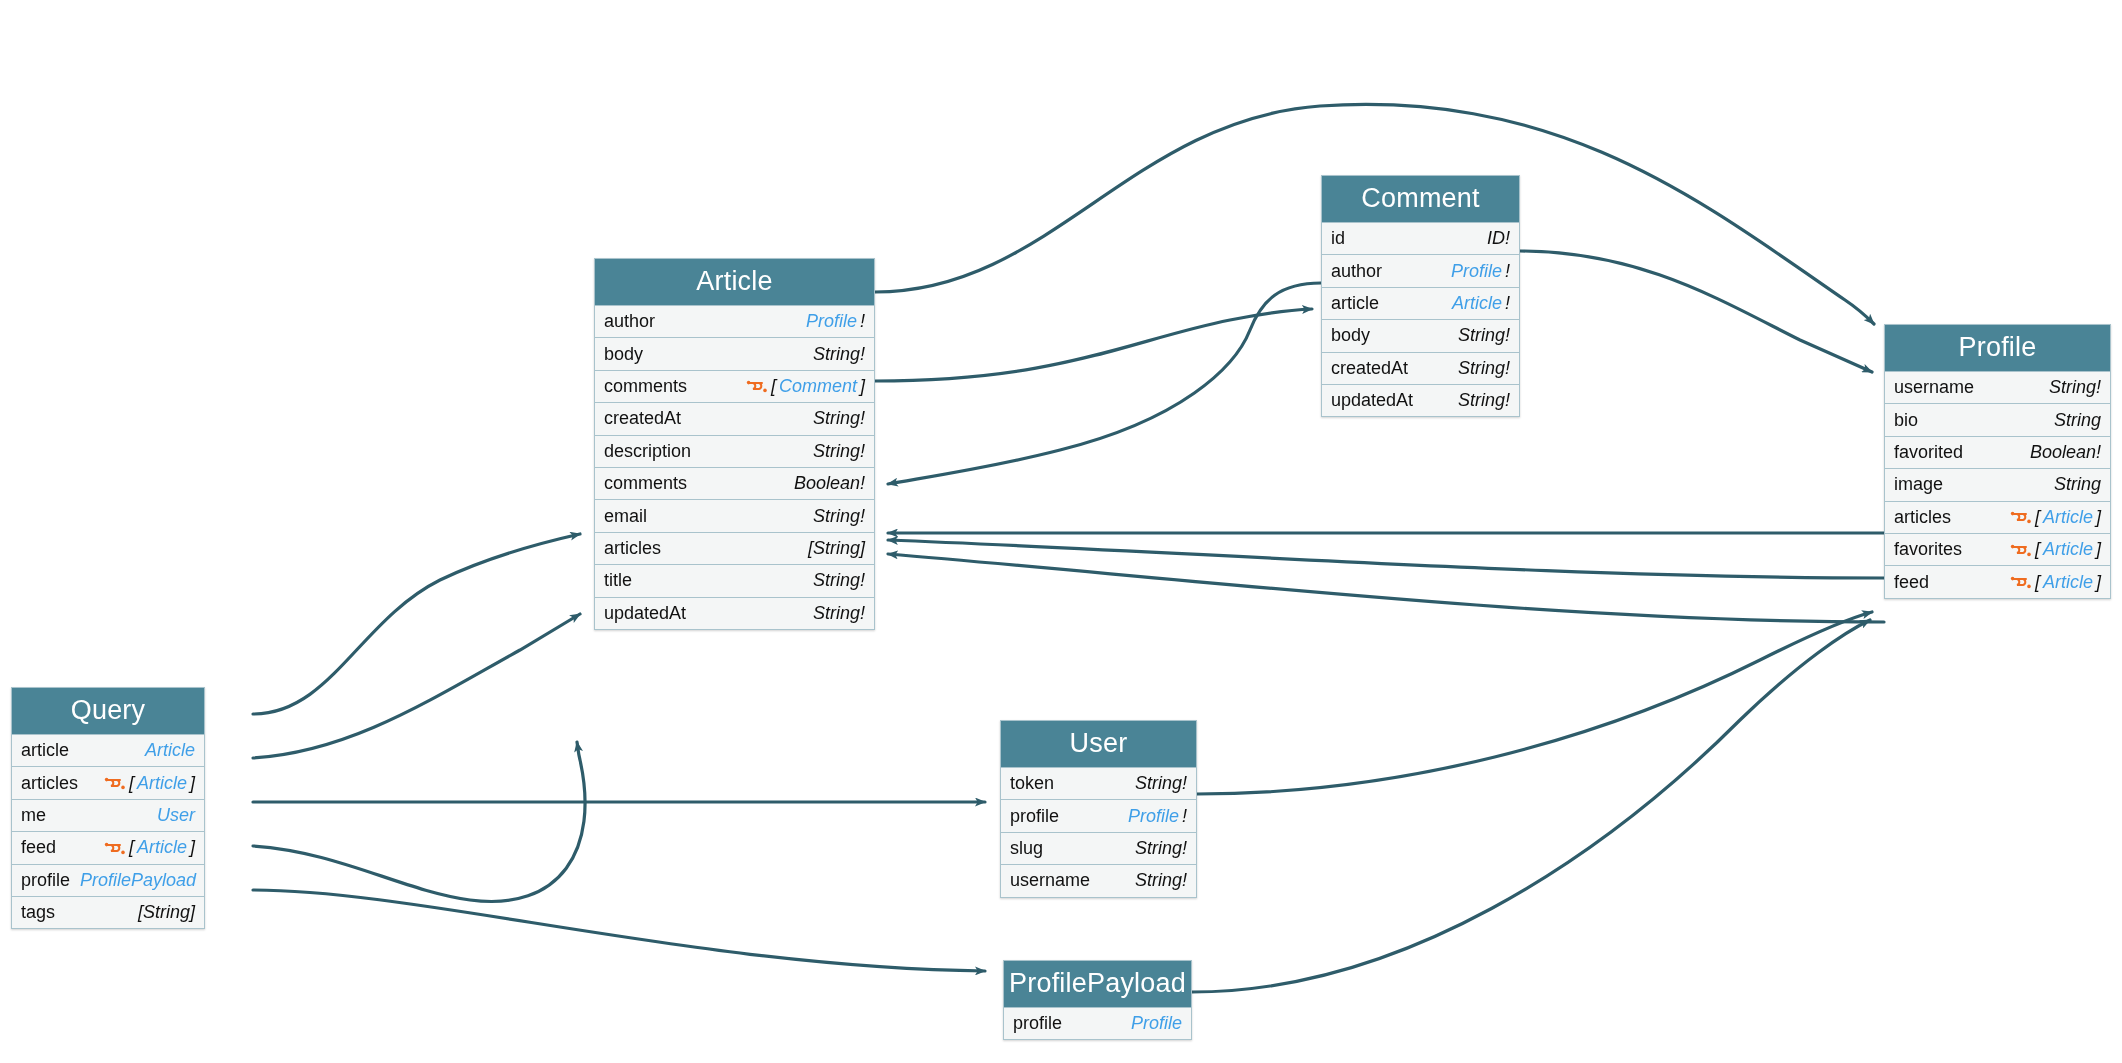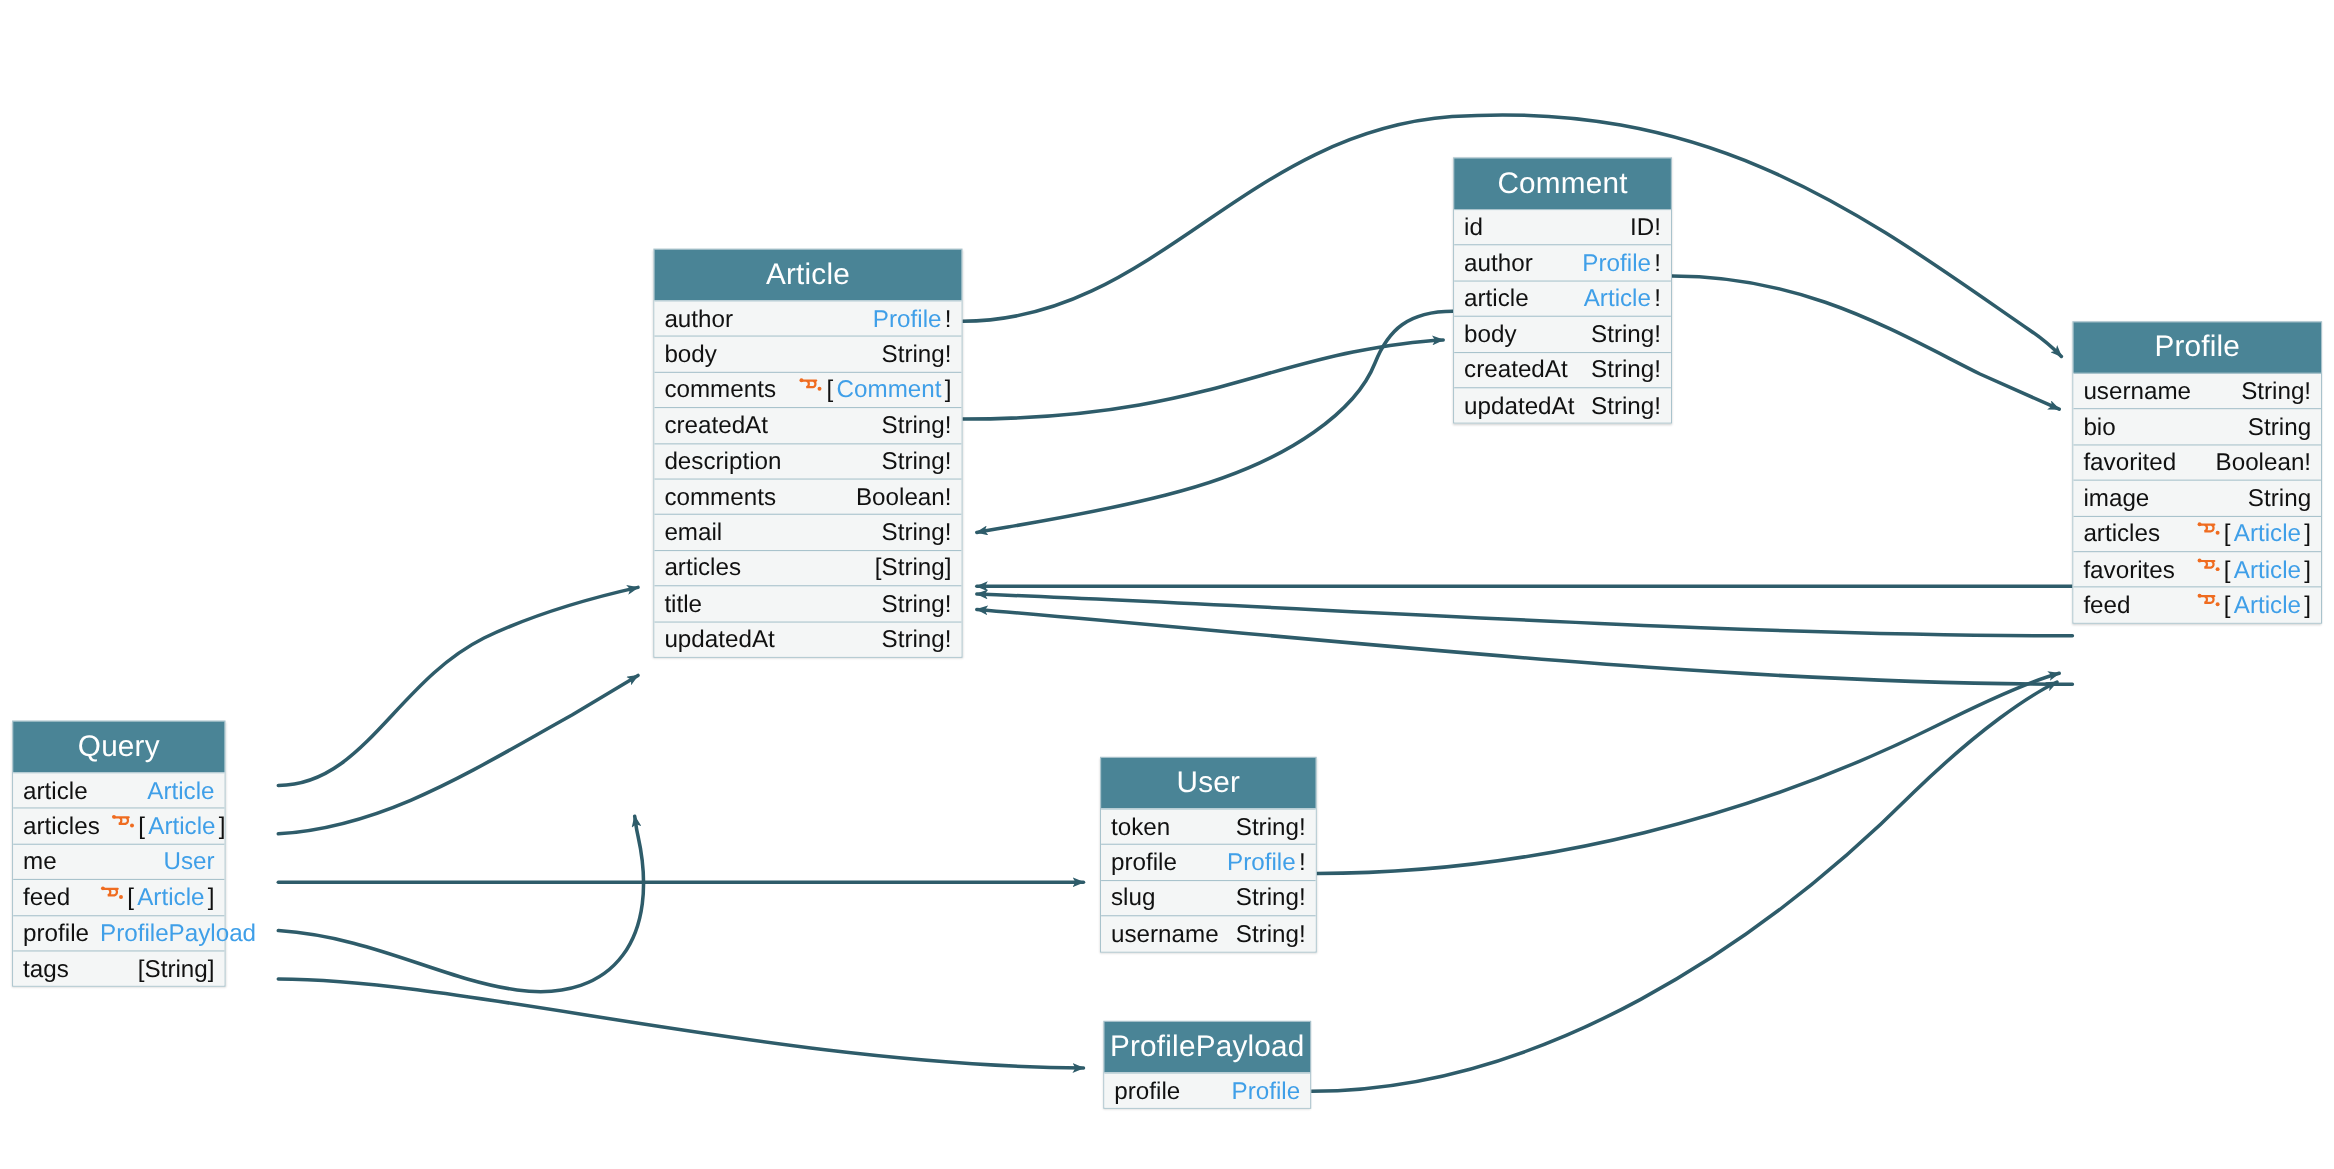--- a/index.html
+++ b/index.html
@@ -27,20 +27,21 @@
     width: 2122px;
     height: 1063px;
     pointer-events: none;
   }
   .node {
     position: absolute;
     box-sizing: border-box;
     border: 1px solid #a9c3cc;
     background: #f4f6f6;
     box-shadow: 0 1px 2px rgba(0,0,0,0.18);
+    margin-top: 32px;
   }
   .node-header {
     box-sizing: border-box;
     background: #4a8496;
     color: #ffffff;
     font-size: 27px;
     line-height: 45px;
     height: 46px;
     text-align: center;
     font-weight: 400;
@@ -50,32 +51,34 @@
   }
   .field-row {
     box-sizing: border-box;
     height: 32.4px;
     border-top: 1px solid #a9c3cc;
     background: #f4f6f6;
     display: flex;
     align-items: center;
     justify-content: space-between;
     padding: 0 9px;
-    font-size: 22px;
+    font-size: 18px;
     color: #111111;
     white-space: nowrap;
   }
   .field-name {
     flex: 0 0 auto;
     padding-right: 10px;
   }
   .field-type {
     flex: 0 0 auto;
     display: flex;
+    align-items: center;
     gap: 3px;
+    font-style: italic;
   }
   .t-scalar { color: #111111; }
   .t-object { color: #3f9fe8; }
   .t-bang { color: #111111; }
   .list-icon {
     display: inline-block;
     width: 22px;
     height: 16px;
     position: relative;
     top: 1px;

